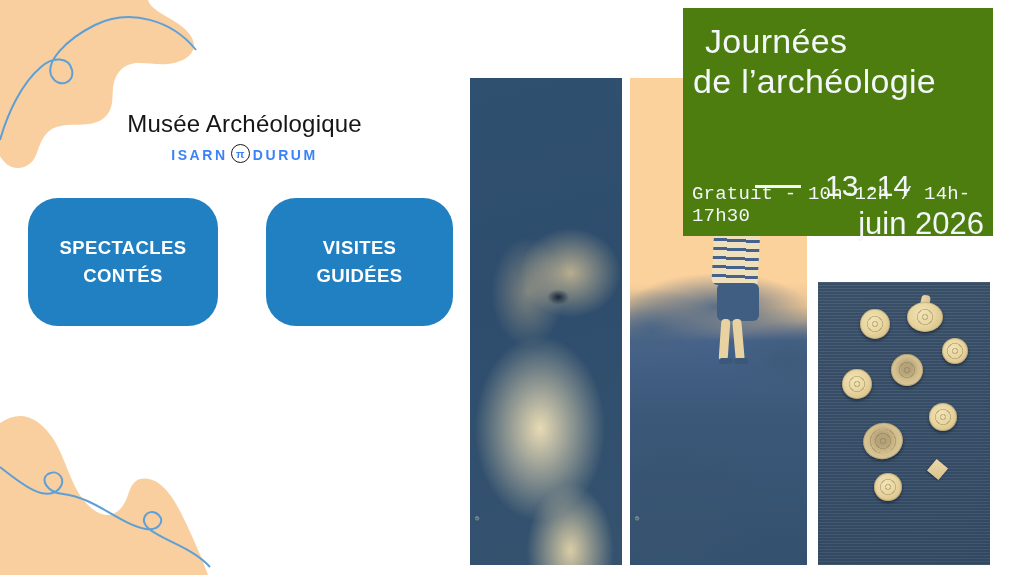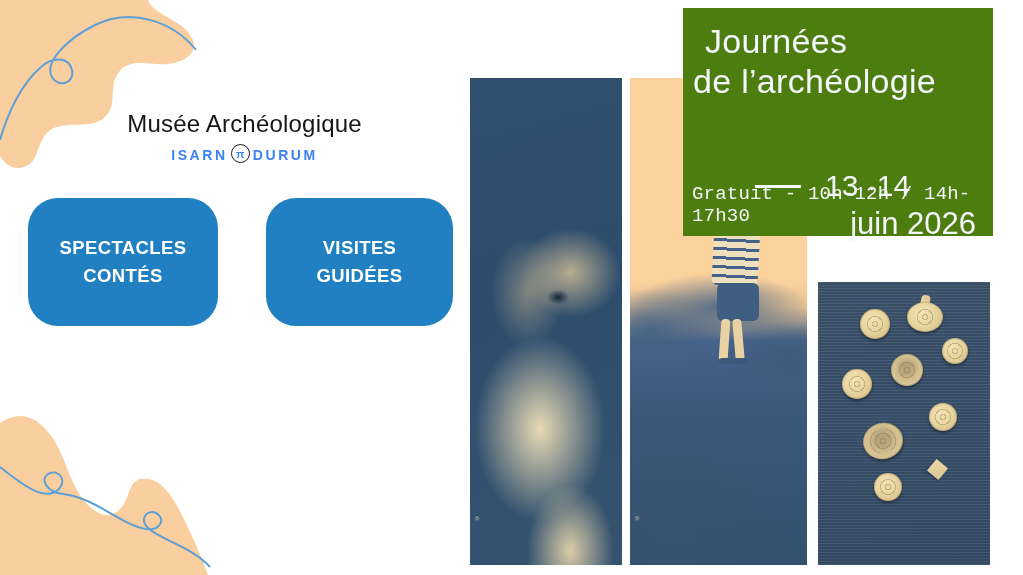--- a/index.html
+++ b/index.html
@@ -66,21 +66,21 @@
   .child-sandal2{position:absolute;left:59%;top:57.5%;width:14px;height:6px;border-radius:3px;background:#3c5878;}
 
   
   .panel{position:absolute;left:683px;top:8px;width:310px;height:228px;background:#4d7c0f;color:#f3f7fa;}
   .panel-title{padding-top:13px;font-size:34px;line-height:40px;letter-spacing:.3px;}
   .t1{margin-left:22px;}
   .t2{margin-left:56px;}
   .t3{margin-left:10px;}
   .date-line1{position:absolute;top:161px;left:72px;font-size:30px;display:flex;align-items:center;gap:24px;}
   .dash{width:46px;height:3px;background:#f3f7fa;display:inline-block;}
-  .date-line2{position:absolute;top:198px;right:17px;font-size:31px;}
+  .date-line2{position:absolute;top:198px;right:9px;font-size:31px;}
   .panel-info{position:absolute;bottom:9px;left:9px;font-size:19px;letter-spacing:.2px;font-family:Liberation Mono, monospace;}
 
   
   .artifacts{position:absolute;left:818px;top:282px;width:172px;height:283px;
     background:
       repeating-linear-gradient(180deg, rgba(255,255,255,.05) 0 1px, rgba(0,0,0,.08) 1px 3px),
       linear-gradient(170deg,#3e566f 0%,#3a516c 60%,#364d68 100%);}
   .disc{position:absolute;border-radius:50%;
     background:radial-gradient(circle at 42% 38%, #f2e4b6 0%, #e8d5a0 45%, #d9c28b 80%, #cbb277 100%);
     box-shadow:inset 0 0 0 1px rgba(110,92,55,.28), 0 2px 3px rgba(8,18,33,.5);}

